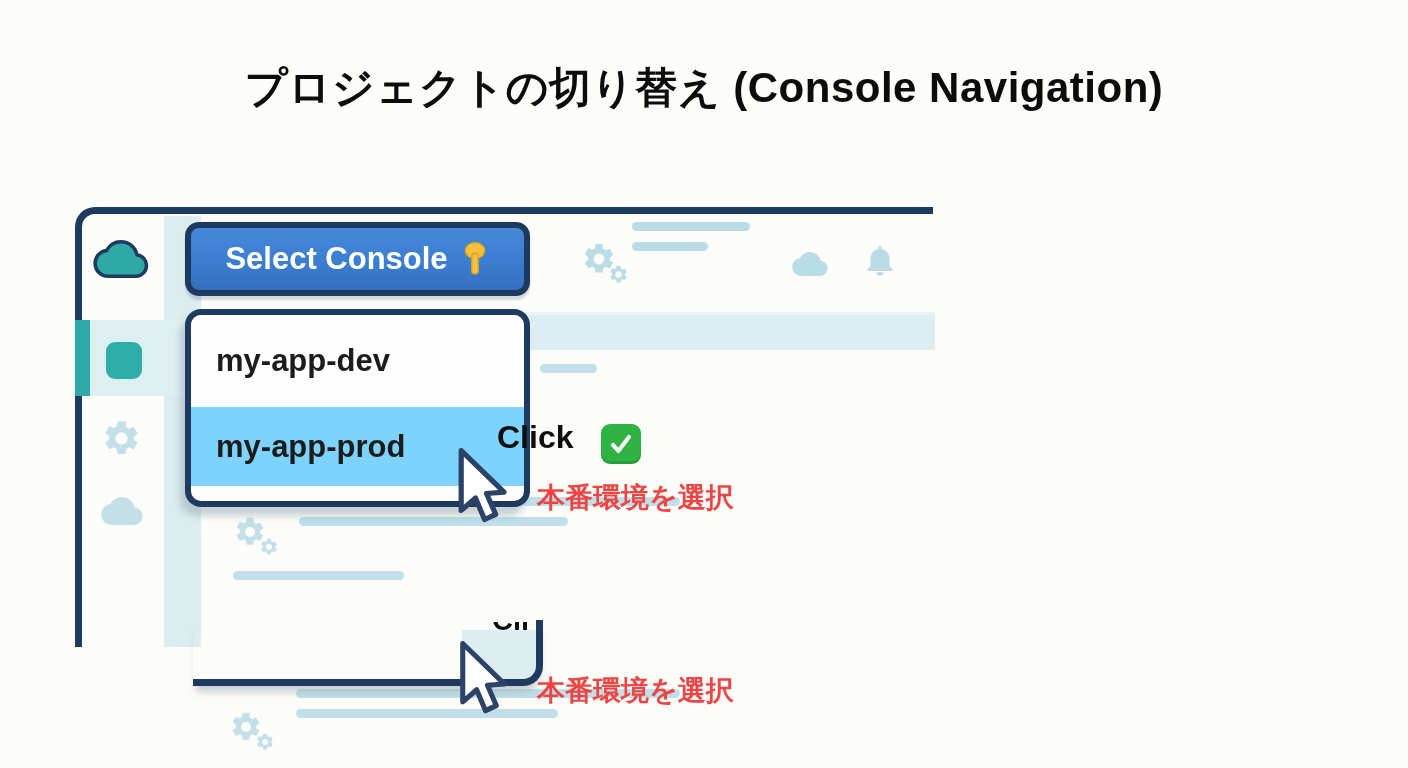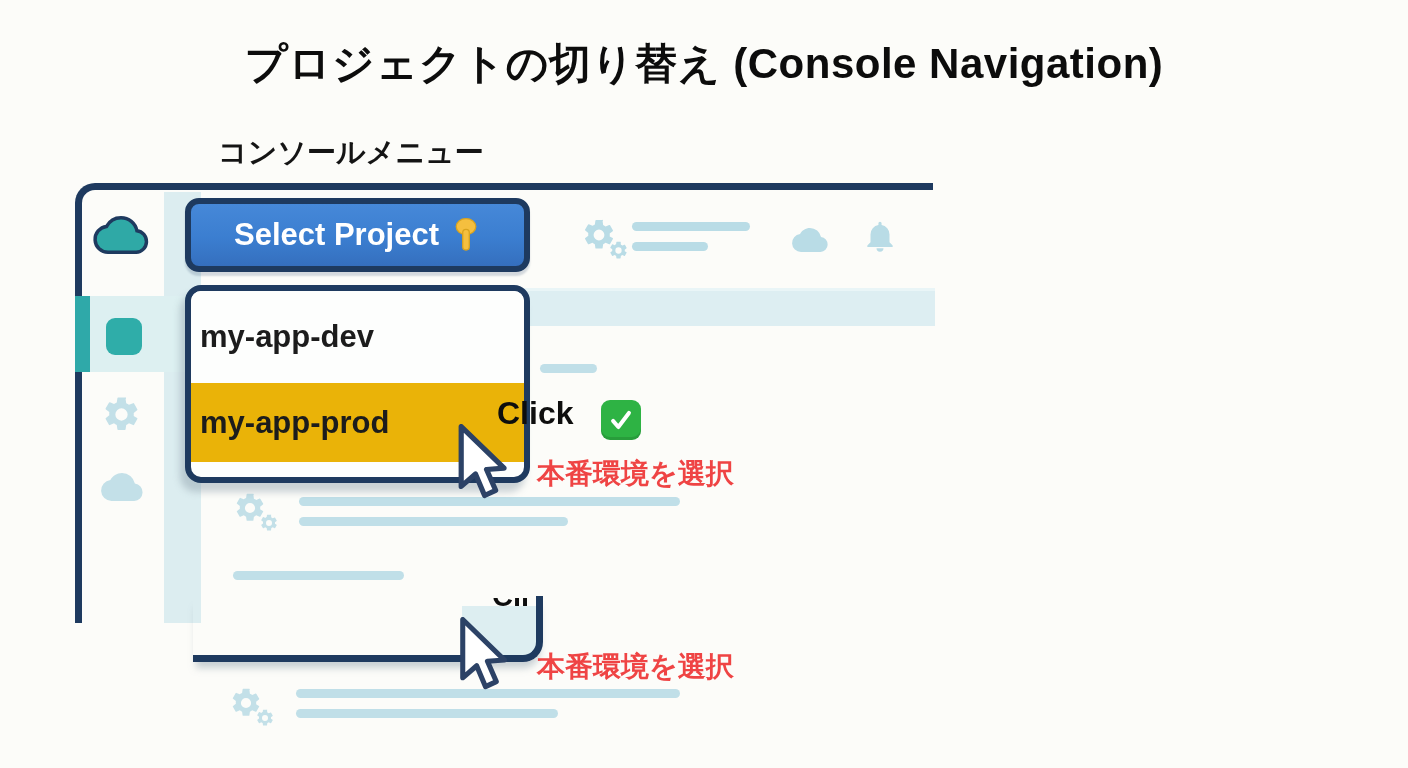--- a/index.html
+++ b/index.html
@@ -3,21 +3,21 @@
 <meta charset="utf-8">
 <style>
   * { margin:0; padding:0; box-sizing:border-box; }
   html,body { background:#ffffff; }
   #stage {
     position:relative; width:1408px; height:768px;
     background:#fcfcf9; overflow:hidden;
     font-family:"Liberation Sans","DejaVu Sans",sans-serif;
     color:#111;
   }
-  .abs { position:absolute; }
+  .abs { position:absolute;margin-top:24px; }
 
   
   .main-title {
     left:0; right:0; top:36px; text-align:center;
     font-size:42px; font-weight:800; color:#0c0c0c; letter-spacing:0.5px;
   }
   .console-label {
     left:218px; top:133px; font-size:29px; font-weight:800; color:#141414;
   }
 
@@ -57,24 +57,24 @@
 
   
   .dropdown {
     left:185px; top:285px; width:345px; height:198px;
     background:#fdfefd; border:6px solid #1e3a5f; border-radius:16px;
     box-shadow:-5px 9px 7px rgba(140,158,168,0.45);
     overflow:hidden; z-index:3;
   }
   .dd-item {
     position:absolute; left:0; width:333px; display:flex; align-items:center;
-    padding-left:9px; font-size:31px; font-weight:600; color:#1c1c1c; cursor:pointer;
+    padding-left:25px; font-size:31px; font-weight:600; color:#1c1c1c; cursor:pointer;
   }
   .dd-item.dev { top:0; height:92px; background:#fdfefd; }
-  .dd-item.prod { top:92px; height:79px; background:#eab308; }
+  .dd-item.prod { top:92px; height:79px; background:#7dd3fc; }
 
   
   .click-label { left:497px; top:395px; font-size:32px; font-weight:800; color:#0e0e0e; z-index:4; }
   .check-box {
     left:601px; top:400px; width:40px; height:40px; background:#2eb344;
     border-radius:9px; z-index:4; display:flex; align-items:center; justify-content:center;
     box-shadow:inset 0 -3px 0 rgba(0,0,0,0.12);
   }
   .note { font-size:28px; font-weight:800; color:#ef4444; z-index:4; }
   .note-1 { left:537px; top:455px; }
@@ -115,21 +115,20 @@
       <ellipse cx="16" cy="11" rx="10.5" ry="8.5" fill="#f5bf3f" stroke="#d9a31f" stroke-width="1.4"></ellipse>
       <rect x="12.5" y="14" width="7" height="22" rx="3.4" fill="#f5bf3f" stroke="#d9a31f" stroke-width="1.4"></rect>
     </symbol>
   </defs>
 </svg>
 
 <div id="stage">
 
   <div class="abs main-title">プロジェクトの切り替え (Console Navigation)</div>
 
-  <div class="abs console-label">コンソールメニュー</div>
 
   <div class="abs window"></div>
 
   <div class="abs sidebar-divider"></div>
 
   <div class="abs" style="left:90px; top:209px;">
     <svg class="icon teal-cloud" width="62" height="52">
         <use href="#sym-cloud" fill="currentColor" stroke="#1e3a5f" stroke-width="1.6"></use>
       </svg>
   </div>
@@ -167,21 +166,21 @@
   <div class="abs" style="left:861px; top:216px;">
     <svg class="icon topbar-pale" width="38" height="40">
         <use href="#sym-bell" fill="currentColor"></use>
       </svg>
   </div>
 
   <div class="abs content-band"></div>
   <div class="ph-line content" style="left:540px; top:364px; width:57px;"></div>
 
   <div class="abs select-btn">
-    <span>Select Project</span>
+    <span>Select Console</span>
     <svg class="icon" width="30" height="38">
         <use href="#sym-hand-down"></use>
       </svg>
   </div>
 
   <div class="abs dropdown">
     <div class="dd-item dev">
       <span>my-app-dev</span>
     </div>
     <div class="dd-item prod">

